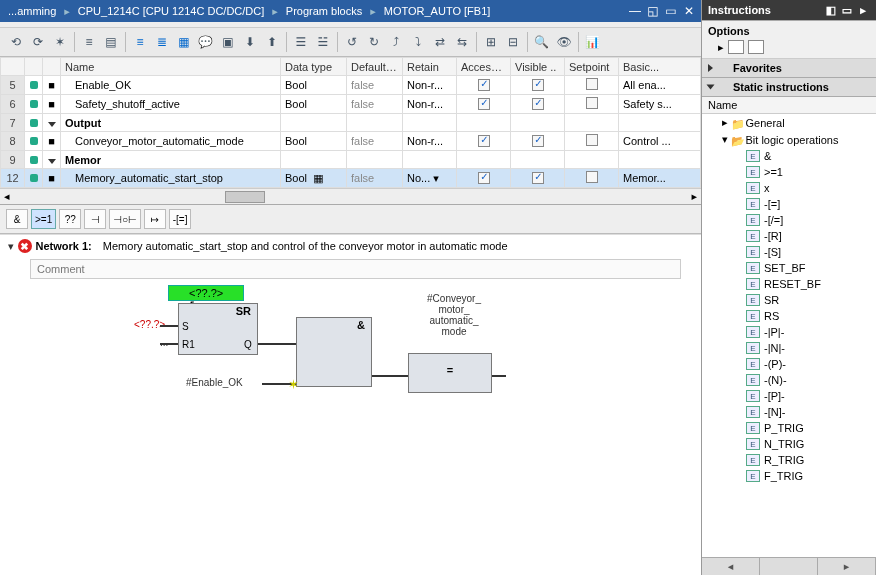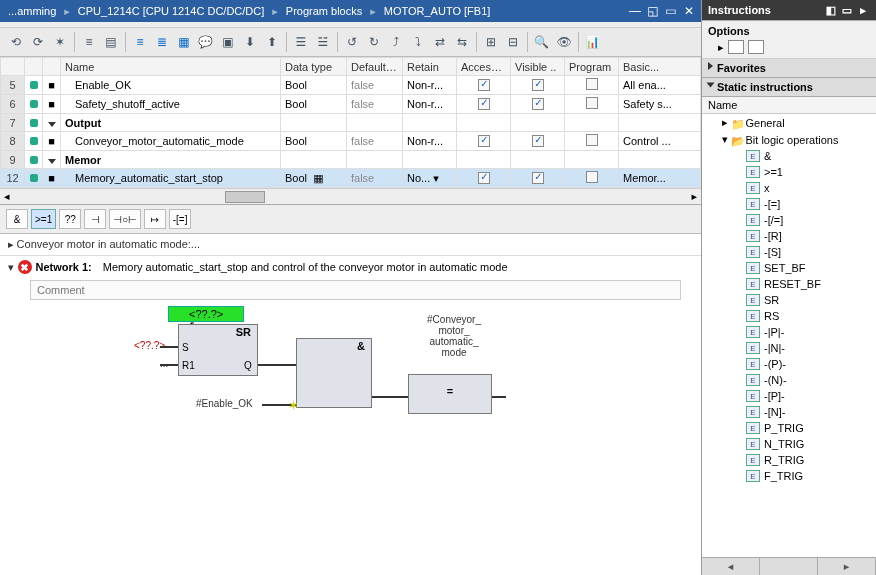--- a/index.html
+++ b/index.html
@@ -57,21 +57,21 @@
 .qq { color:#c00; }
 
 
 .shdr { background:#d7d7d7; border-bottom:1px solid #aaa; padding:3px 6px; font-weight:bold; display:flex; align-items:center; }
 .shdr.dark { background:#3a3a3a; color:#fff; }
 .shdr .sctl { margin-left:auto; display:flex; gap:2px; }
 .shdr .sctl div { width:14px;height:14px; color:inherit; display:flex;align-items:center;justify-content:center; }
 .opt { padding:4px 6px; border-bottom:1px solid #ccc; }
 .opt .row { display:flex; align-items:center; gap:4px; }
 .opt .tab { width:16px;height:14px;border:1px solid #888;background:#fff; }
-.acc { background:#dcdcdc; border-bottom:1px solid #aaa; padding:3px 6px; display:flex; gap:4px; cursor:pointer; }
+.acc { background:#dcdcdc; border-bottom:1px solid #aaa; padding:3px 6px; display:flex; align-items:center; gap:20px; cursor:pointer; }
 .acc .car { display:inline-block; width:0;height:0;border-top:4px solid transparent;border-bottom:4px solid transparent;border-left:5px solid #333; }
 .acc .car.down { transform:rotate(90deg); }
 .tree { flex:1; overflow:auto; background:#fff; }
 .tree .th { background:#f4f4f4; border-bottom:1px solid #ccc; padding:2px 6px; }
 .tree .node { padding:2px 6px 2px 20px; display:flex; align-items:center; gap:4px; cursor:pointer; }
 .tree .leaf { padding-left:44px; }
 .tree .fold { width:10px;height:10px; color:#c90; }
 .tree .ic { width:14px;height:12px;border:1px solid #5a8; background:#eef; display:inline-flex; align-items:center; justify-content:center; font-size:8px; color:#357; }
 .sfoot { height:18px; background:#ddd; border-top:1px solid #aaa; display:flex; }
 .sfoot div { flex:1; border-right:1px solid #aaa; display:flex;align-items:center;justify-content:center; color:#555; }
@@ -159,21 +159,21 @@
           <tr id="hdr">
             <th></th>
             <th></th>
             <th></th>
             <th>Name</th>
             <th>Data type</th>
             <th>Default ...</th>
             <th>Retain</th>
             <th>Accessi...</th>
             <th>Visible ..</th>
-            <th>Program</th>
+            <th>Setpoint</th>
             <th>Basic...</th>
           </tr>
         </thead>
       <tbody id="tbody">
           <tr>
             <td class="rownum" style="text-align: center;">5</td>
             <td style="text-align: center;"><span class="dot"></span></td>
             <td style="text-align: center;">■</td>
             <td><span style="padding-left:10px">Enable_OK</span></td>
             <td>Bool</td>
@@ -262,21 +262,20 @@
     <div class="pbtn">&amp;</div>
     <div class="pbtn blue">&gt;=1</div>
     <div class="pbtn">??</div>
     <div class="pbtn">⊣</div>
     <div class="pbtn">⊣○⊢</div>
     <div class="pbtn">↦</div>
     <div class="pbtn">-[=]</div>
   </div>
 
   <div class="netarea">
-    <div class="nettitle">▸ <span>Conveyor motor in automatic mode:...</span></div>
     <div class="nethdr">
       <span style="color:#333">▾</span>
       <span class="err">✖</span>
       <b>Network 1:</b>&nbsp;
       <span>Memory automatic_start_stop and control of the conveyor motor in automatic mode</span>
     </div>
     <div class="comment">Comment</div>
 
     <div class="fbd">
       <div class="boxhead" style="left:138px;top:0;"><span>&lt;??.?&gt;</span> <span style="position:absolute;left:20px;top:12px;font-size:11px;">↖</span></div>
@@ -288,21 +287,21 @@
       <span class="pin" style="left:214px;top:54px;">Q</span>
       <span class="lbl qq" style="left:104px;top:34px;">&lt;??.?&gt;</span>
       <div class="wire" style="left:130px;top:40px;width:18px;"></div>
       <div class="wire" style="left:130px;top:58px;width:18px;"></div>
       <span class="lbl" style="left:130px;top:52px;">...</span>
 
       <div class="wire" style="left:228px;top:58px;width:38px;"></div>
       <div class="box" style="left:266px;top:32px;width:76px;height:70px;">
         <div style="text-align:right;padding:1px 6px;font-weight:bold;">&amp;</div>
       </div>
-      <span class="lbl" style="left:166px;top:92px;">#Enable_OK</span>
+      <span class="lbl" style="left:156px;top:92px;">#Enable_OK</span>
       <div class="wire" style="left:232px;top:98px;width:34px;"></div>
       <span style="position:absolute;left:258px;top:92px;color:#cc0;font-size:13px;">✶</span>
 
       <div class="wire" style="left:342px;top:90px;width:36px;"></div>
       <div class="box" style="left:378px;top:68px;width:84px;height:40px;">
         <div style="padding:10px 0;font-weight:bold;">=</div>
       </div>
       <div class="lbl" style="left:384px;top:8px;white-space:pre;text-align:center;width:80px;">#Conveyor_
 motor_
 automatic_

